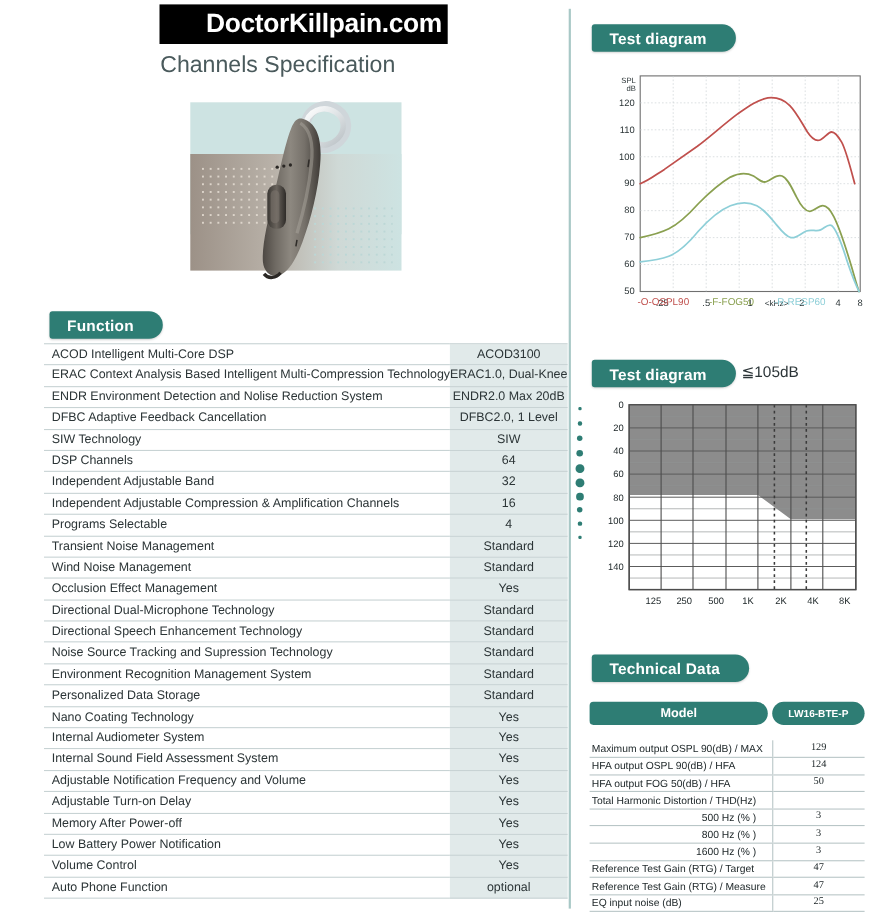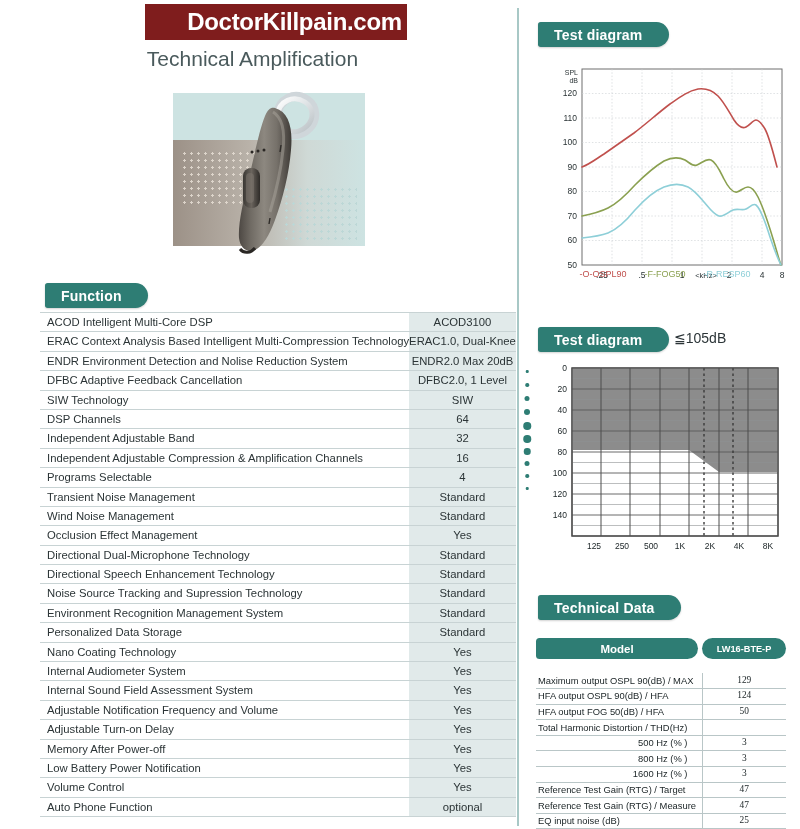--- a/index.html
+++ b/index.html
@@ -17,21 +17,21 @@
 
   
   #left-col {
     position: absolute; left: 0; top: 0;
     width: 505px; height: 829px;
   }
 
   #brand-banner {
     position: absolute; left: 145px; top: 4px;
     width: 262px; height: 36px;
-    background: #7f1d1d;
+    background: #000000;
     display: flex; align-items: center; justify-content: center; padding-left: 37px;
   }
   #brand-banner .btxt {
     color: #ffffff;
     font-size: 24px;
     font-weight: bold;
     letter-spacing: -0.3px;
     white-space: nowrap;
   }
 
@@ -201,21 +201,21 @@
 <body>
 
 <div id="page">
 
   <div id="left-col">
 
     <div id="brand-banner">
       <span class="btxt">DoctorKillpain.com</span>
     </div>
 
-    <div id="subtitle">Technical Amplification</div>
+    <div id="subtitle">Channels Specification</div>
 
     <div id="product-photo">
       <div class="pp-band-a"></div>
       <div class="pp-band-b"></div>
       <div class="pp-dots-l"></div>
       <div class="pp-dots-r"></div>
       <svg class="pp-device" viewBox="0 0 92 166">
         <defs>
           <linearGradient id="shellg" x1="0" y1="0" x2="1" y2="0">
             <stop offset="0%" stop-color="#4d4843"></stop>

